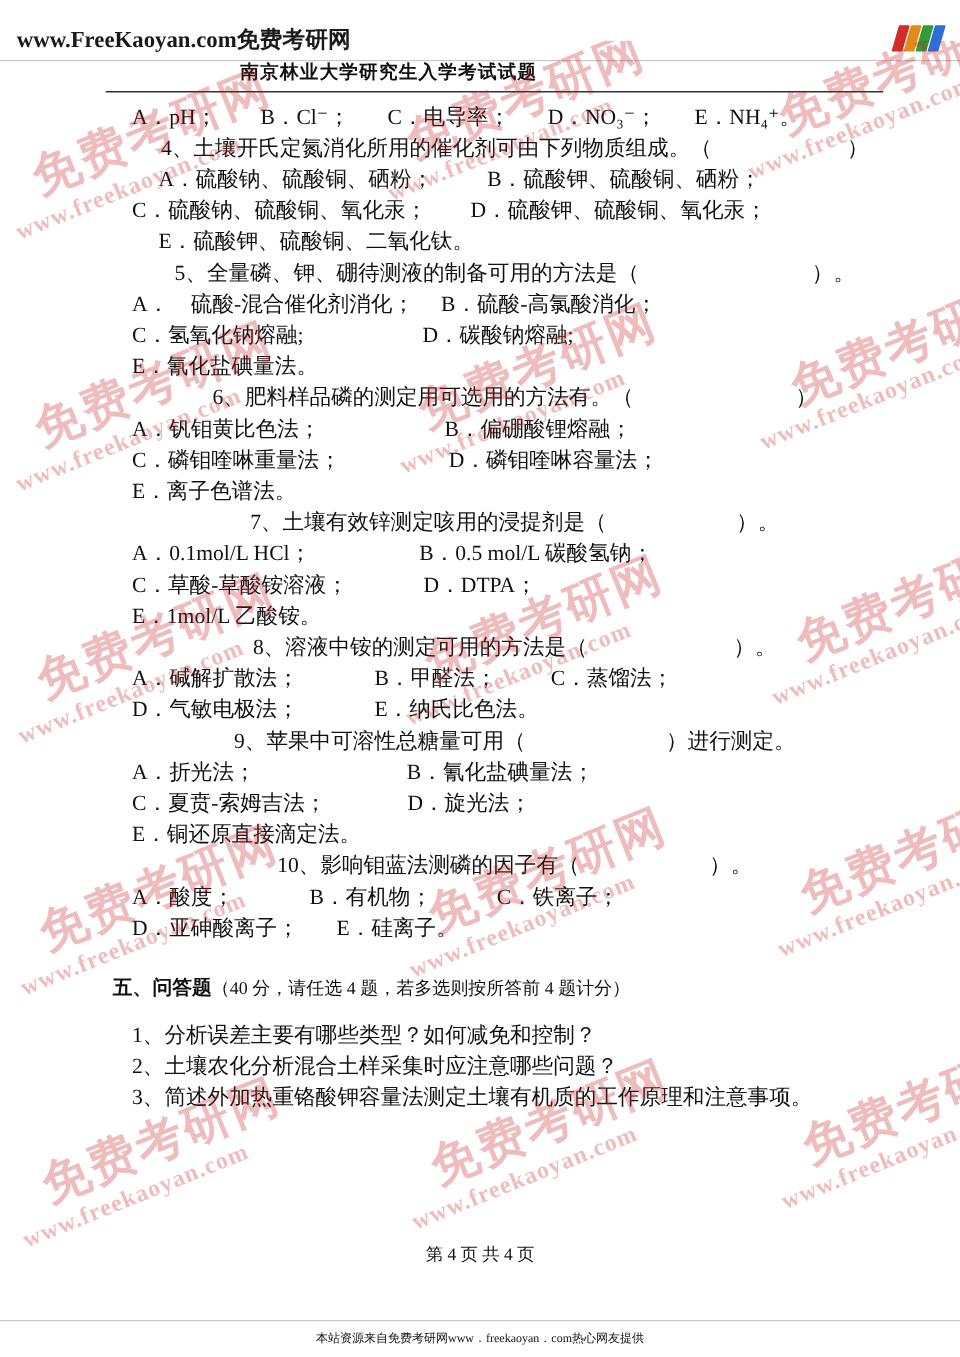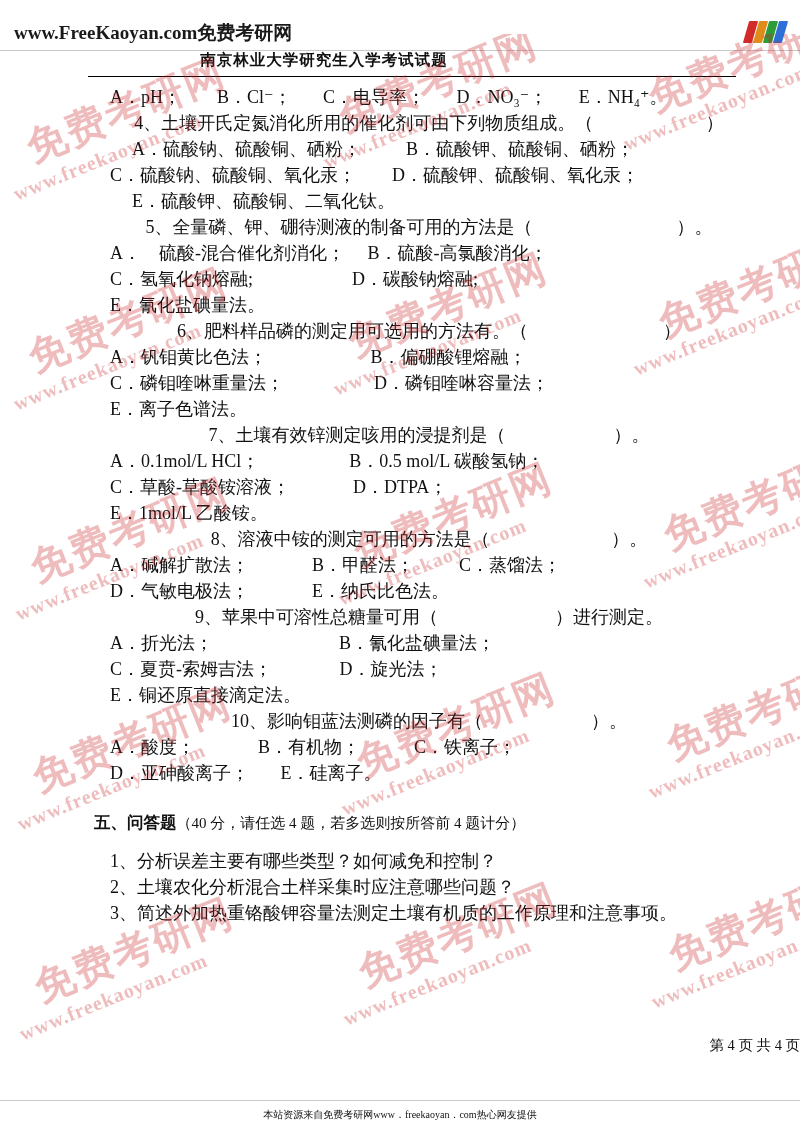--- a/index.html
+++ b/index.html
@@ -107,21 +107,21 @@
   }
 
   .spacer-sm { height: 10px; }
   .spacer-md { height: 22px; }
 
   .footer-page {
     position: absolute;
     top: 1002px;
     left: 0;
     width: 800px;
-    text-align: right;
+    text-align: center;
     font-size: 14.5px;
   }
 
   
   .bottombar {
     position: absolute;
     left: 0;
     top: 1100px;
     width: 800px;
     height: 31px;

